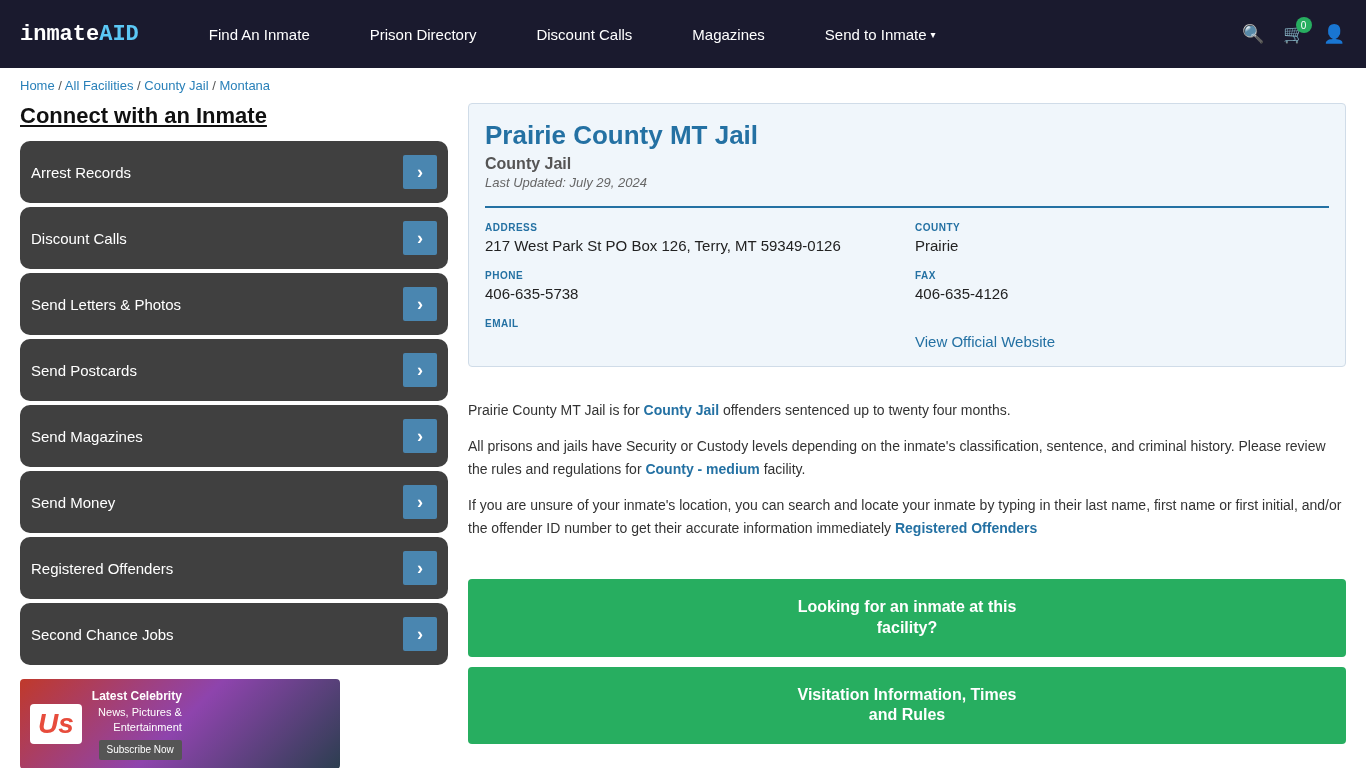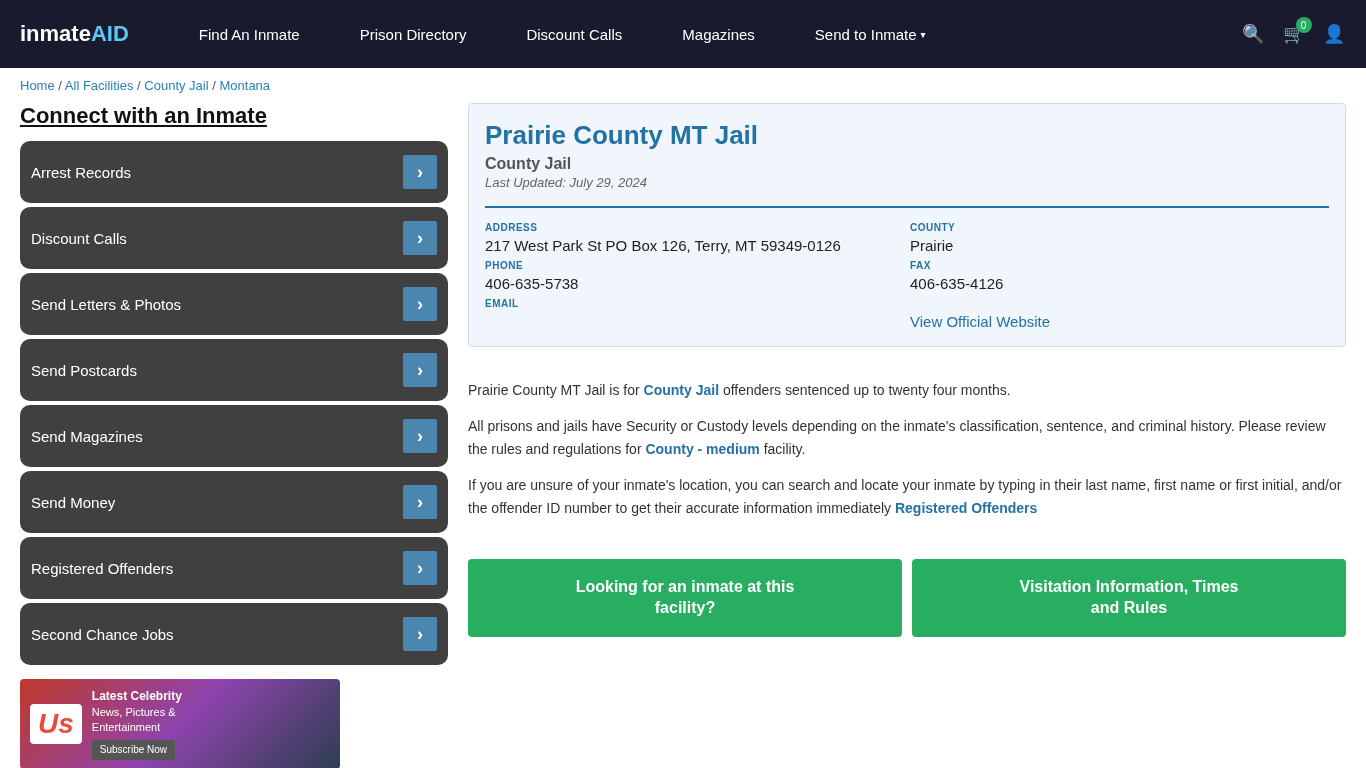--- a/index.html
+++ b/index.html
@@ -10,20 +10,21 @@
       background: #1a1a2e;
       display: flex;
       align-items: center;
       padding: 0 20px;
       height: 68px;
     }
     .navbar-logo {
       margin-right: 40px;
       display: flex;
       align-items: flex-end;
+      font-family: Liberation Mono, monospace;
     }
     .logo-text {
       font-size: 22px;
       font-weight: bold;
       color: #fff;
     }
     .logo-aid {
       color: #5bc8f5;
     }
     .navbar-links {
@@ -150,20 +151,21 @@
       font-style: italic;
       background: #fff;
       padding: 4px 8px;
       border-radius: 4px;
       flex-shrink: 0;
     }
     .ad-banner-text {
       color: #fff;
       font-size: 11px;
       line-height: 1.4;
+      text-align: right;
     }
     .ad-banner-text .headline {
       font-weight: bold;
       font-size: 12px;
     }
     .ad-subscribe {
       background: #555;
       color: #fff;
       padding: 3px 8px;
       font-size: 10px;
@@ -198,21 +200,21 @@
     .facility-updated {
       font-style: italic;
       font-size: 13px;
       color: #666;
       margin-bottom: 16px;
     }
 
     .info-grid {
       display: grid;
       grid-template-columns: 1fr 1fr;
-      gap: 6px;
+      gap: 16px;
       border-top: 2px solid #2471a3;
       padding-top: 14px;
     }
     .info-block .info-label {
       font-size: 10px;
       font-weight: bold;
       color: #2471a3;
       text-transform: uppercase;
       letter-spacing: 0.5px;
       margin-bottom: 4px;
@@ -239,21 +241,21 @@
     }
     .description-area a {
       color: #2471a3;
       text-decoration: none;
       font-weight: bold;
     }
 
     
     .bottom-buttons {
       display: grid;
-      grid-template-columns: 1fr 1fr;
+      grid-template-columns: 1fr;
       gap: 10px;
       margin-top: 10px;
     }
     .btn-green {
       background: #27ae60;
       color: #fff;
       padding: 18px 16px;
       text-align: center;
       font-size: 16px;
       font-weight: bold;

